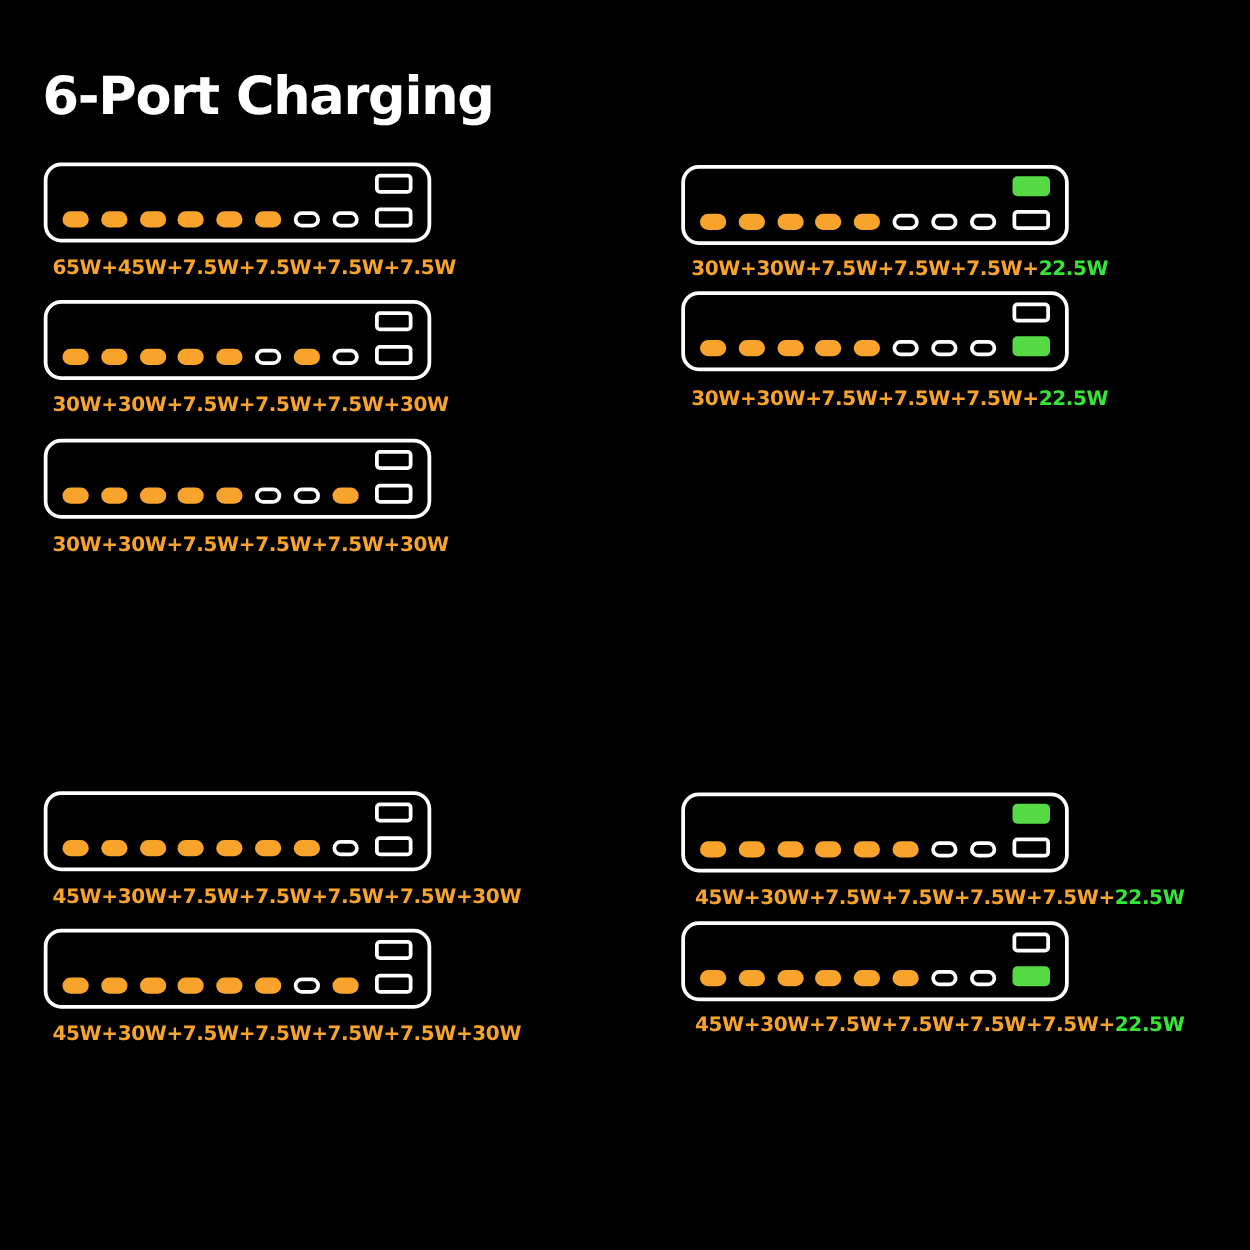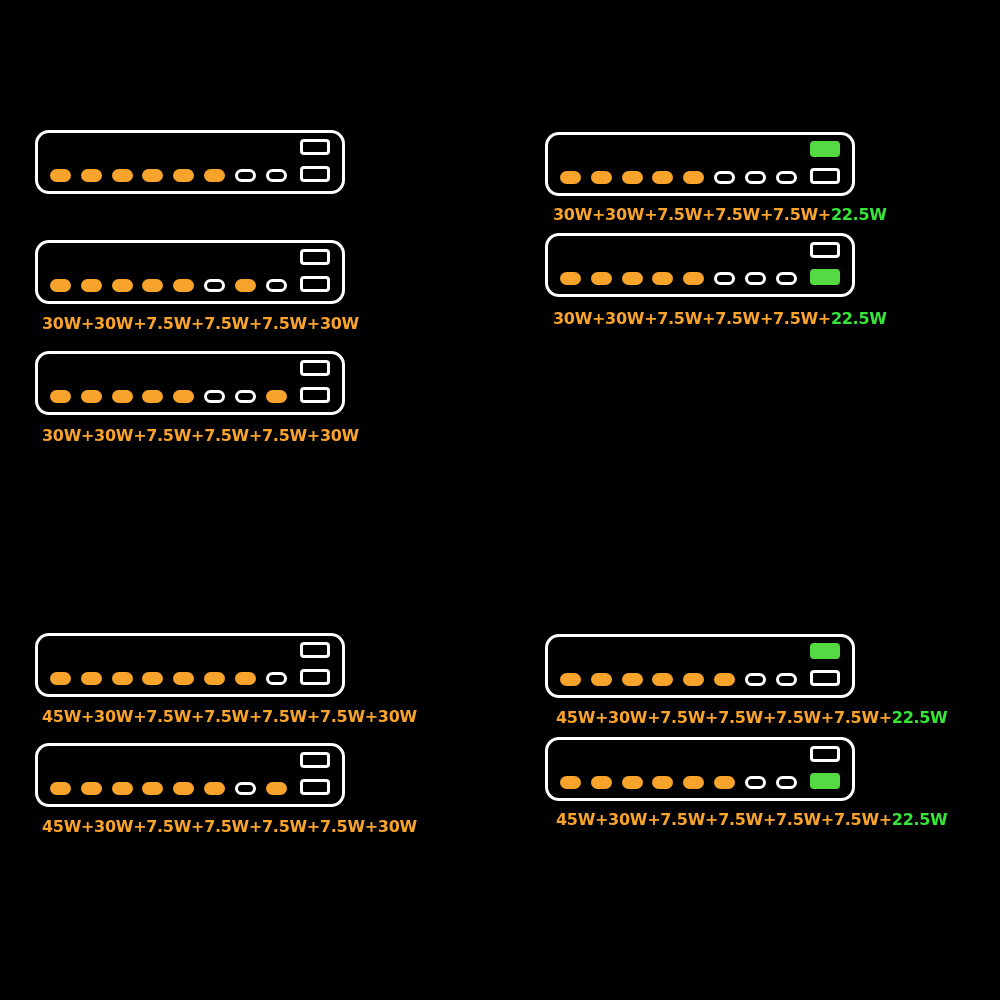--- a/index.html
+++ b/index.html
@@ -34,33 +34,37 @@
     position:absolute;font-size:16px;font-weight:700;letter-spacing:-0.3px;
     color:var(--orange,#F8A42C);white-space:nowrap;
   }
   .device-label .hl{color:var(--green-text,#35E637);}
 </style>
 </head>
 <body>
 
 <div class="stage">
 
+  <h1 class="section-title" style="top:54px">6-Port Charging</h1>
 
   <div class="device" style="left:35px;top:130px">
       <span class="pill active" style="left: 12px;"></span>
       <span class="pill active" style="left: 42.8px;"></span>
       <span class="pill active" style="left: 73.6px;"></span>
       <span class="pill active" style="left: 104.4px;"></span>
       <span class="pill active" style="left: 135.2px;"></span>
       <span class="pill active" style="left: 166px;"></span>
       <span class="pill inactive" style="left: 196.8px;"></span>
       <span class="pill inactive" style="left: 227.6px;"></span>
       <span class="outlet outline top"></span>
       <span class="outlet outline bottom"></span>
     </div>
+  <div class="device-label" style="left:42px;top:204px">
+    <span>65W+45W+7.5W+7.5W+7.5W+7.5W</span><span class="hl"></span>
+  </div>
 
   <div class="device" style="left:35px;top:240px">
       <span class="pill active" style="left: 12px;"></span>
       <span class="pill active" style="left: 42.8px;"></span>
       <span class="pill active" style="left: 73.6px;"></span>
       <span class="pill active" style="left: 104.4px;"></span>
       <span class="pill active" style="left: 135.2px;"></span>
       <span class="pill inactive" style="left: 166px;"></span>
       <span class="pill active" style="left: 196.8px;"></span>
       <span class="pill inactive" style="left: 227.6px;"></span>

